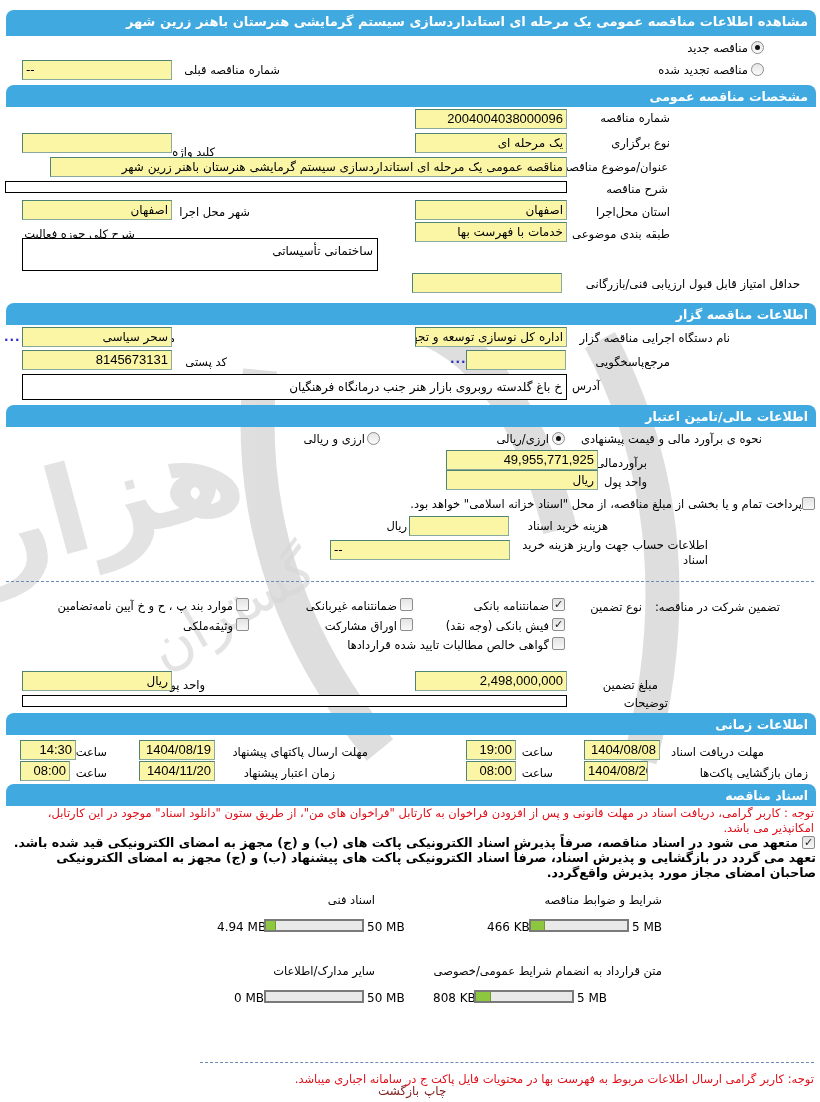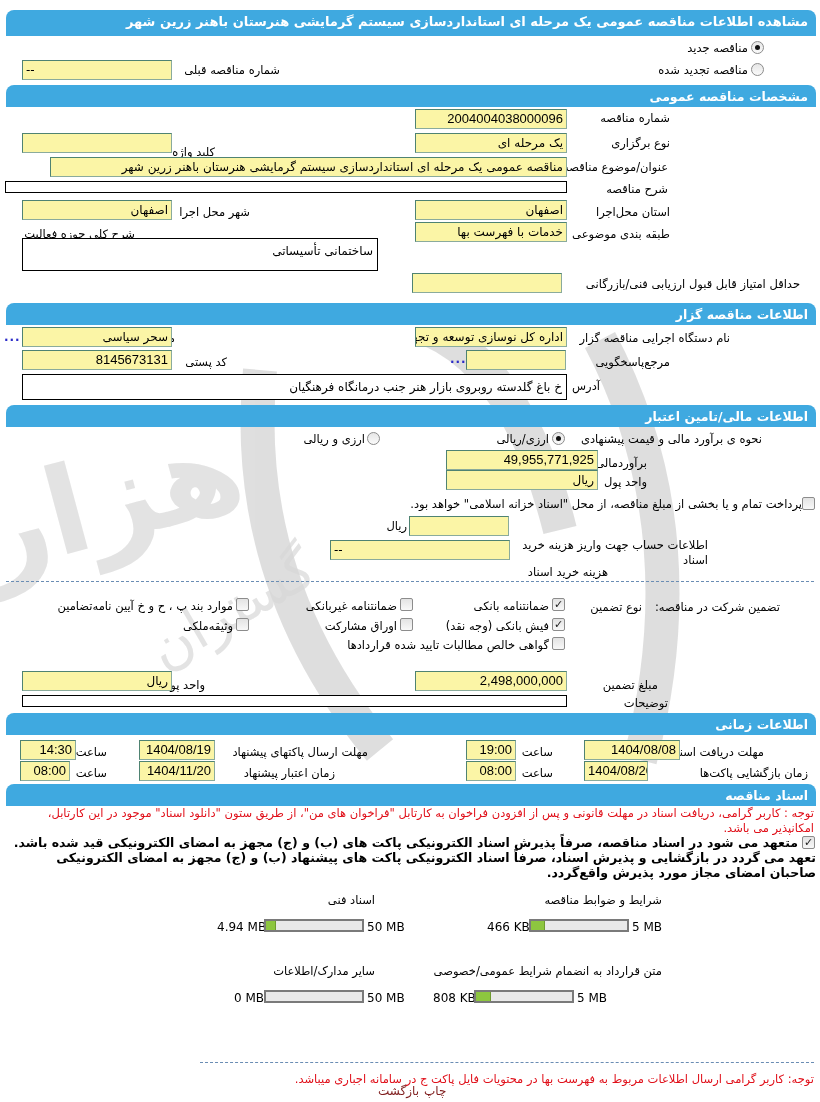--- a/index.html
+++ b/index.html
@@ -132,21 +132,21 @@
 <div class="lbl" style="right:455px; top:431px;">ارزی و ریالی</div>
 
 <div class="lbl" style="right:173px; top:455px;">برآوردمالی</div>
 <div class="fld ltr" style="left:446px; top:450px; width:152px;">49,955,771,925</div>
 <div class="lbl" style="right:173px; top:474px;">واحد پول</div>
 <div class="fld" style="left:446px; top:470px; width:152px;">ریال</div>
 
 <div class="chk" style="left:802px; top:497px;"></div>
 <div class="lbl" style="right:18px; top:496px;">پرداخت تمام و یا بخشی از مبلغ مناقصه، از محل "اسناد خزانه اسلامی" خواهد بود.</div>
 
-<div class="lbl" style="right:212px; top:518px;margin-top:46px;">هزینه خرید اسناد</div>
+<div class="lbl" style="right:212px; top:518px;">هزینه خرید اسناد</div>
 <div class="fld" style="left:409px; top:516px; width:100px;"></div>
 <div class="lbl" style="right:413px; top:518px;">ریال</div>
 
 <div class="lbl" style="right:112px; top:538px; width:195px; white-space:normal; line-height:15px;">اطلاعات حساب جهت واریز هزینه خرید اسناد</div>
 <div class="fld" style="left:330px; top:540px; width:180px; text-align:left;">--</div>
 
 <div class="dash" style="top:581px;"></div>
 
 <div class="lbl" style="right:40px; top:599px;">تضمین شرکت در مناقصه:</div>
 <div class="lbl" style="right:178px; top:599px;">نوع تضمین</div>
@@ -172,21 +172,21 @@
 <div class="fld ltr" style="left:415px; top:671px; width:152px;">2,498,000,000</div>
 <div class="lbl" style="right:615px; top:677px;">واحد پول</div>
 <div class="fld" style="left:22px; top:671px; width:150px;">ریال</div>
 
 <div class="lbl" style="right:152px; top:695px;">توضیحات</div>
 <div class="box" style="left:22px; top:695px; width:545px; height:12px;"></div>
 
 <div class="hdr" style="top:713px;">اطلاعات زمانی</div>
 
 <div class="lbl" style="right:56px; top:744px;">مهلت دریافت اسناد</div>
-<div class="fld ltr" style="left:584px; top:740px; width:96px;">1404/08/08</div>
+<div class="fld ltr" style="left:584px; top:740px; width:76px;">1404/08/08</div>
 <div class="lbl" style="right:267px; top:744px;">ساعت</div>
 <div class="fld ltr" style="left:466px; top:740px; width:50px;">19:00</div>
 
 <div class="lbl" style="right:452px; top:744px;">مهلت ارسال پاکتهای پیشنهاد</div>
 <div class="fld ltr" style="left:139px; top:740px; width:76px;">1404/08/19</div>
 <div class="lbl" style="right:713px; top:744px;">ساعت</div>
 <div class="fld ltr" style="left:20px; top:740px; width:56px;">14:30</div>
 
 <div class="lbl" style="right:12px; top:765px;">زمان بازگشایی پاکت‌ها</div>
 <div class="fld ltr" style="left:584px; top:761px; width:64px;">1404/08/20</div>

